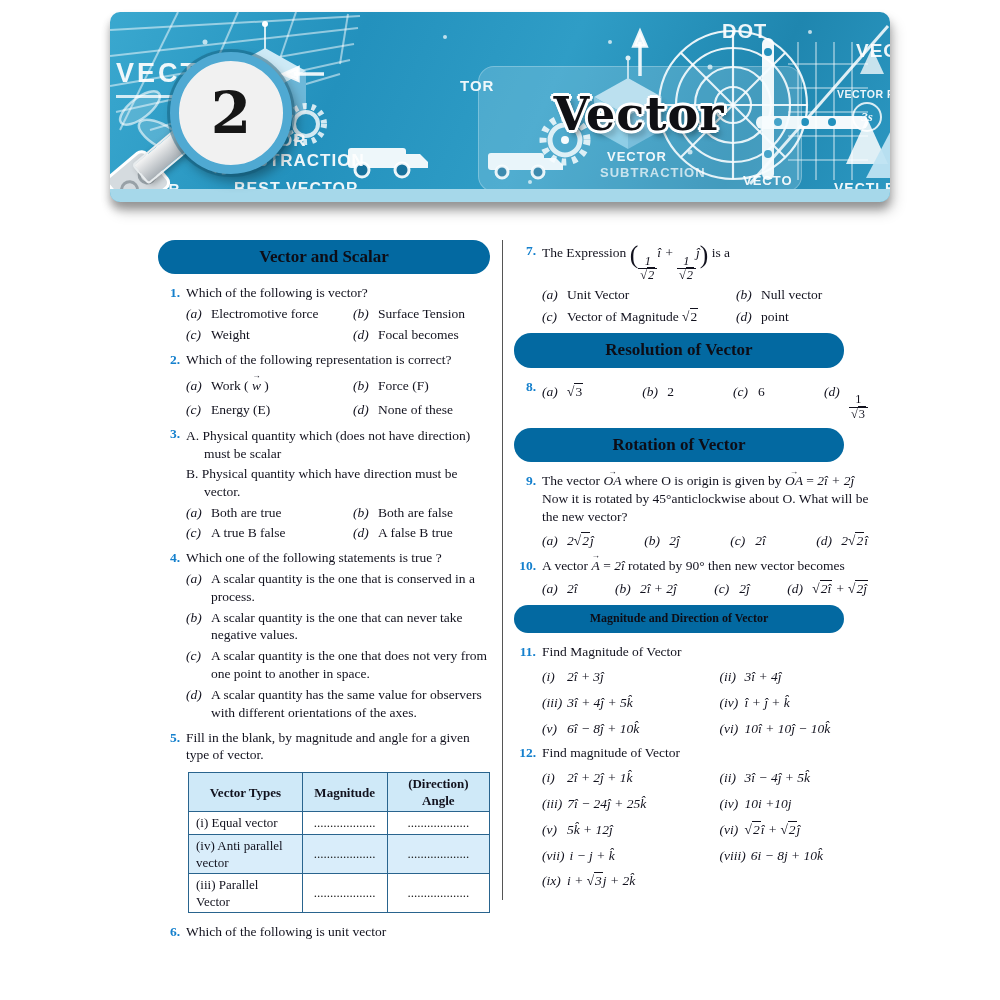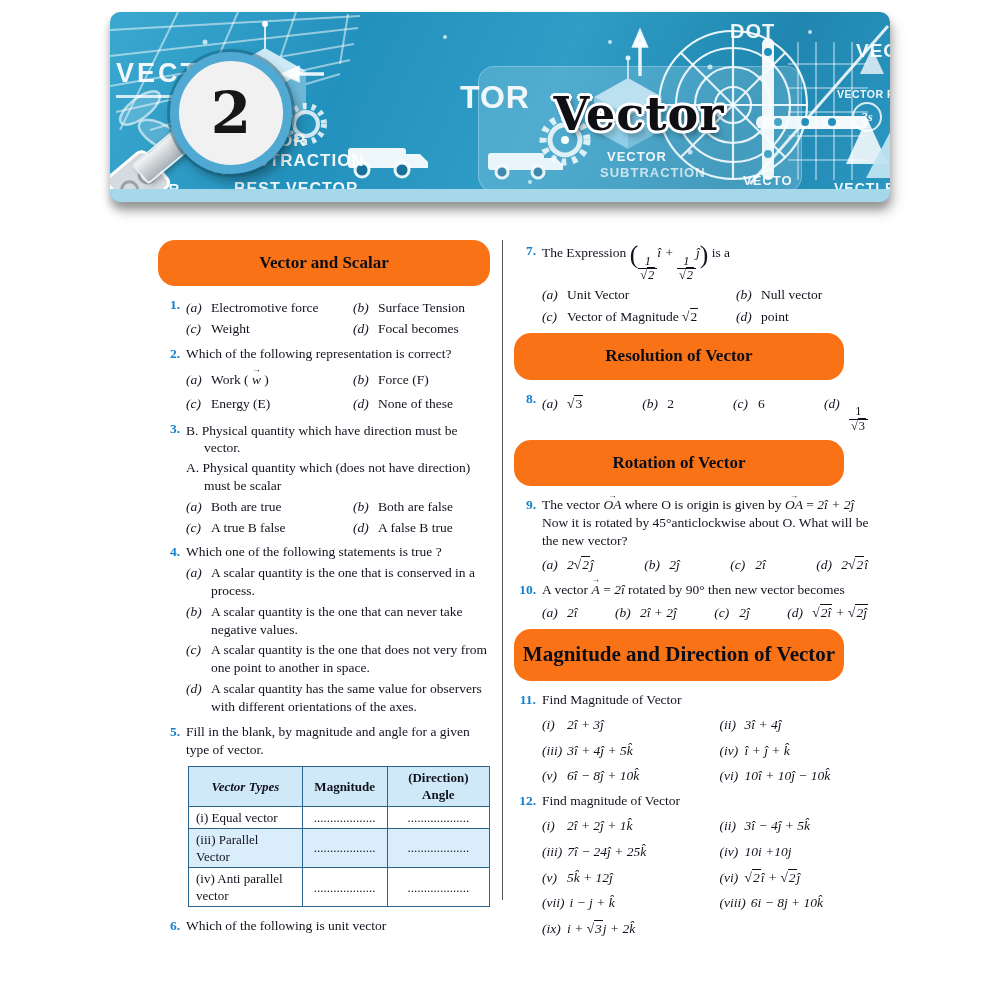--- a/index.html
+++ b/index.html
@@ -9,23 +9,23 @@
   
   .banner{position:absolute;left:110px;top:12px;width:780px;height:190px;border-radius:10px;overflow:hidden;
           background:linear-gradient(115deg,#3aa8cf 0%,#2391bd 30%,#2f9dc6 55%,#1f86af 80%,#2c98c2 100%);
           box-shadow:0 7px 9px rgba(0,0,0,.3),4px 10px 14px rgba(0,0,0,.18);}
   .banner svg{position:absolute;left:0;top:0;z-index:1;}
   .panel{position:absolute;left:368px;top:54px;width:322px;height:124px;background:rgba(215,240,250,.20);
          border:1px solid rgba(255,255,255,.25);border-radius:16px;z-index:3;}
   .bword{position:absolute;color:#fff;font-family:"Liberation Sans","DejaVu Sans",sans-serif;font-weight:bold;
          opacity:.92;white-space:nowrap;z-index:4;letter-spacing:1px;}
   .w-vecto-tl{left:6px;top:44px;font-size:27px;letter-spacing:3px;border-bottom:3px solid rgba(255,255,255,.85);padding-bottom:3px;}
-  .w-dot{left:612px;top:6px;font-size:20px;margin-left:8px;}
+  .w-dot{left:612px;top:6px;font-size:20px;}
   .w-vec-tr{left:746px;top:26px;font-size:19px;}
-  .w-tor{left:350px;top:64px;font-size:32px;}
+  .w-tor{left:350px;top:64px;font-size:15px;}
   .w-vector-big{left:120px;top:118px;font-size:17px;}
   .w-subtraction-big{left:120px;top:138px;font-size:17px;}
   .w-vector-sm{left:497px;top:136px;font-size:13px;}
   .w-subtraction-sm{left:490px;top:152px;font-size:13px;opacity:.7;}
   .w-best-vector{left:124px;top:166px;font-size:16px;}
   .w-vector-bl{left:2px;top:167px;font-size:15px;}
   .w-vector-re{left:727px;top:76px;font-size:10.5px;letter-spacing:.5px;}
   .w-vecto-br{left:633px;top:160px;font-size:13px;}
   .w-vecti-re{left:724px;top:167px;font-size:14px;}
   .w-3s{left:742px;top:90px;width:26px;height:26px;border:2px solid rgba(255,255,255,.9);border-radius:50%;
@@ -45,24 +45,24 @@
   .handle-cap .hc{width:13px;height:13px;border-radius:50%;border:3px solid #98a1a7;}
   .chapter-title{position:absolute;left:368px;top:72px;width:322px;text-align:center;z-index:6;
           font-family:"DejaVu Serif","Liberation Serif",serif;font-weight:bold;font-size:46px;color:#101014;letter-spacing:1px;
           text-shadow:-2px -2px 0 #fff,2px -2px 0 #fff,-2px 2px 0 #fff,2px 2px 0 #fff,-3px 0 0 #fff,3px 0 0 #fff,0 -3px 0 #fff,0 3px 0 #fff,4px 5px 6px rgba(0,0,0,.45);}
 
   
   .col-left{position:absolute;left:158px;top:238px;width:332px;}
   .col-right{position:absolute;left:514px;top:238px;width:358px;}
   .divider{position:absolute;left:502px;top:240px;width:1px;height:660px;background:#555;}
 
-  .pill{background:#f97316;border-radius:17px;text-align:center;font-weight:bold;font-size:17px;
-        padding:12px 0;margin:2px 0 10px;color:#0d0d16;}
+  .pill{background:#0369a1;border-radius:17px;text-align:center;font-weight:bold;font-size:17px;
+        padding:6px 0;margin:2px 0 10px;color:#0d0d16;}
   .col-right .pill{width:330px;}
-  .pill.small{font-size:21px;}
+  .pill.small{font-size:12px;}
 
   .q{display:flex;gap:6px;margin-bottom:7px;}
   .qnum{color:#1580cd;font-weight:bold;min-width:22px;text-align:right;flex:0 0 auto;}
   .qbody{flex:1;min-width:0;}
   .qtext{margin-bottom:1px;}
   .stmt{padding-left:18px;text-indent:-18px;margin:2px 0;}
   .opts{display:grid;column-gap:6px;row-gap:3px;margin-top:3px;}
   .c2{grid-template-columns:53% 45%;}
   .c2b{grid-template-columns:57% 41%;}
   .c2w{grid-template-columns:52% 46%;row-gap:8px;}
@@ -81,21 +81,21 @@
   .sqrt{white-space:nowrap;}
   .sqrt .r{border-top:1.3px solid currentColor;padding:0 1px;}
   .vec{position:relative;display:inline-block;font-style:italic;}
   .vec::before{content:"→";position:absolute;left:0;right:0;top:-0.78em;font-size:.62em;font-style:normal;text-align:center;}
   .bigp{font-size:1.9em;font-weight:400;vertical-align:-0.22em;line-height:1;}
 
   
   table.vt{border-collapse:collapse;margin:6px 0 10px 30px;font-size:13px;}
   table.vt th,table.vt td{border:1.3px solid #29648e;padding:2px 7px;text-align:left;}
   table.vt th{background:#cfe9f8;font-weight:bold;text-align:center;}
-  table.vt th:first-child{width:128px;font-style:italic;}
+  table.vt th:first-child{width:128px;}
   table.vt th:nth-child(2){width:74px;}
   table.vt th:nth-child(3){width:100px;}
   table.vt td:nth-child(2),table.vt td:nth-child(3){text-align:center;color:#222;}
   table.vt tr:nth-child(even) td{background:#d9edfa;}
 </style>
 </head>
 <body>
 
 <div id="page">
 
@@ -239,20 +239,21 @@
   </div>
 
   <div class="divider"></div>
 
   <div class="col-left">
     <div class="pill">Vector and Scalar</div>
 
     <div class="q">
       <span class="qnum">1.</span>
       <div class="qbody">
+        <div class="qtext">Which of the following is vector?</div>
         <div class="opts c2">
             <div class="opt">
               <span class="olabel">(a)</span>
               <span class="otext">Electromotive force</span>
             </div>
             <div class="opt">
               <span class="olabel">(b)</span>
               <span class="otext">Surface Tension</span>
             </div>
             <div class="opt">
@@ -288,22 +289,22 @@
               <span class="olabel">(d)</span>
               <span class="otext">None of these</span>
             </div>
           </div>
       </div>
     </div>
 
     <div class="q">
       <span class="qnum">3.</span>
       <div class="qbody">
+        <div class="stmt">A. Physical quantity which (does not have direction) must be scalar</div>
         <div class="stmt">B. Physical quantity which have direction must be vector.</div>
-        <div class="stmt">A. Physical quantity which (does not have direction) must be scalar</div>
         <div class="opts c2">
             <div class="opt">
               <span class="olabel">(a)</span>
               <span class="otext">Both are true</span>
             </div>
             <div class="opt">
               <span class="olabel">(b)</span>
               <span class="otext">Both are false</span>
             </div>
             <div class="opt">
@@ -358,26 +359,26 @@
           <th>(Direction) Angle</th>
         </tr>
       </thead>
       <tbody>
           <tr>
             <td>(i) Equal vector</td>
             <td>...................</td>
             <td>...................</td>
           </tr>
           <tr>
-            <td>(iii) Parallel Vector</td>
+            <td>(iv) Anti parallel vector</td>
             <td>...................</td>
             <td>...................</td>
           </tr>
           <tr>
-            <td>(iv) Anti parallel vector</td>
+            <td>(iii) Parallel Vector</td>
             <td>...................</td>
             <td>...................</td>
           </tr>
         </tbody>
     </table>
 
     <div class="q">
       <span class="qnum">6.</span>
       <div class="qbody">
         <div class="qtext">Which of the following is unit vector</div>

